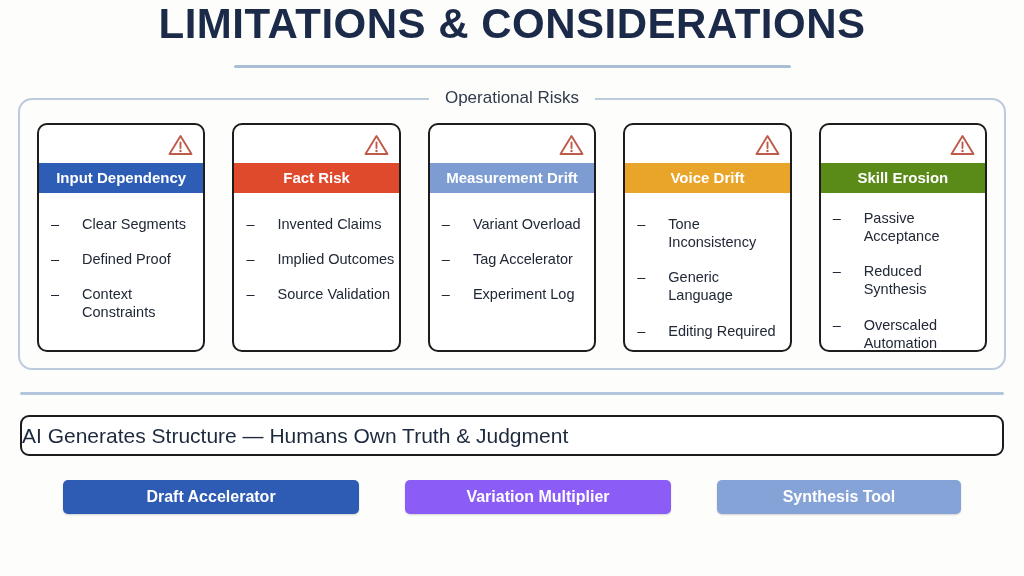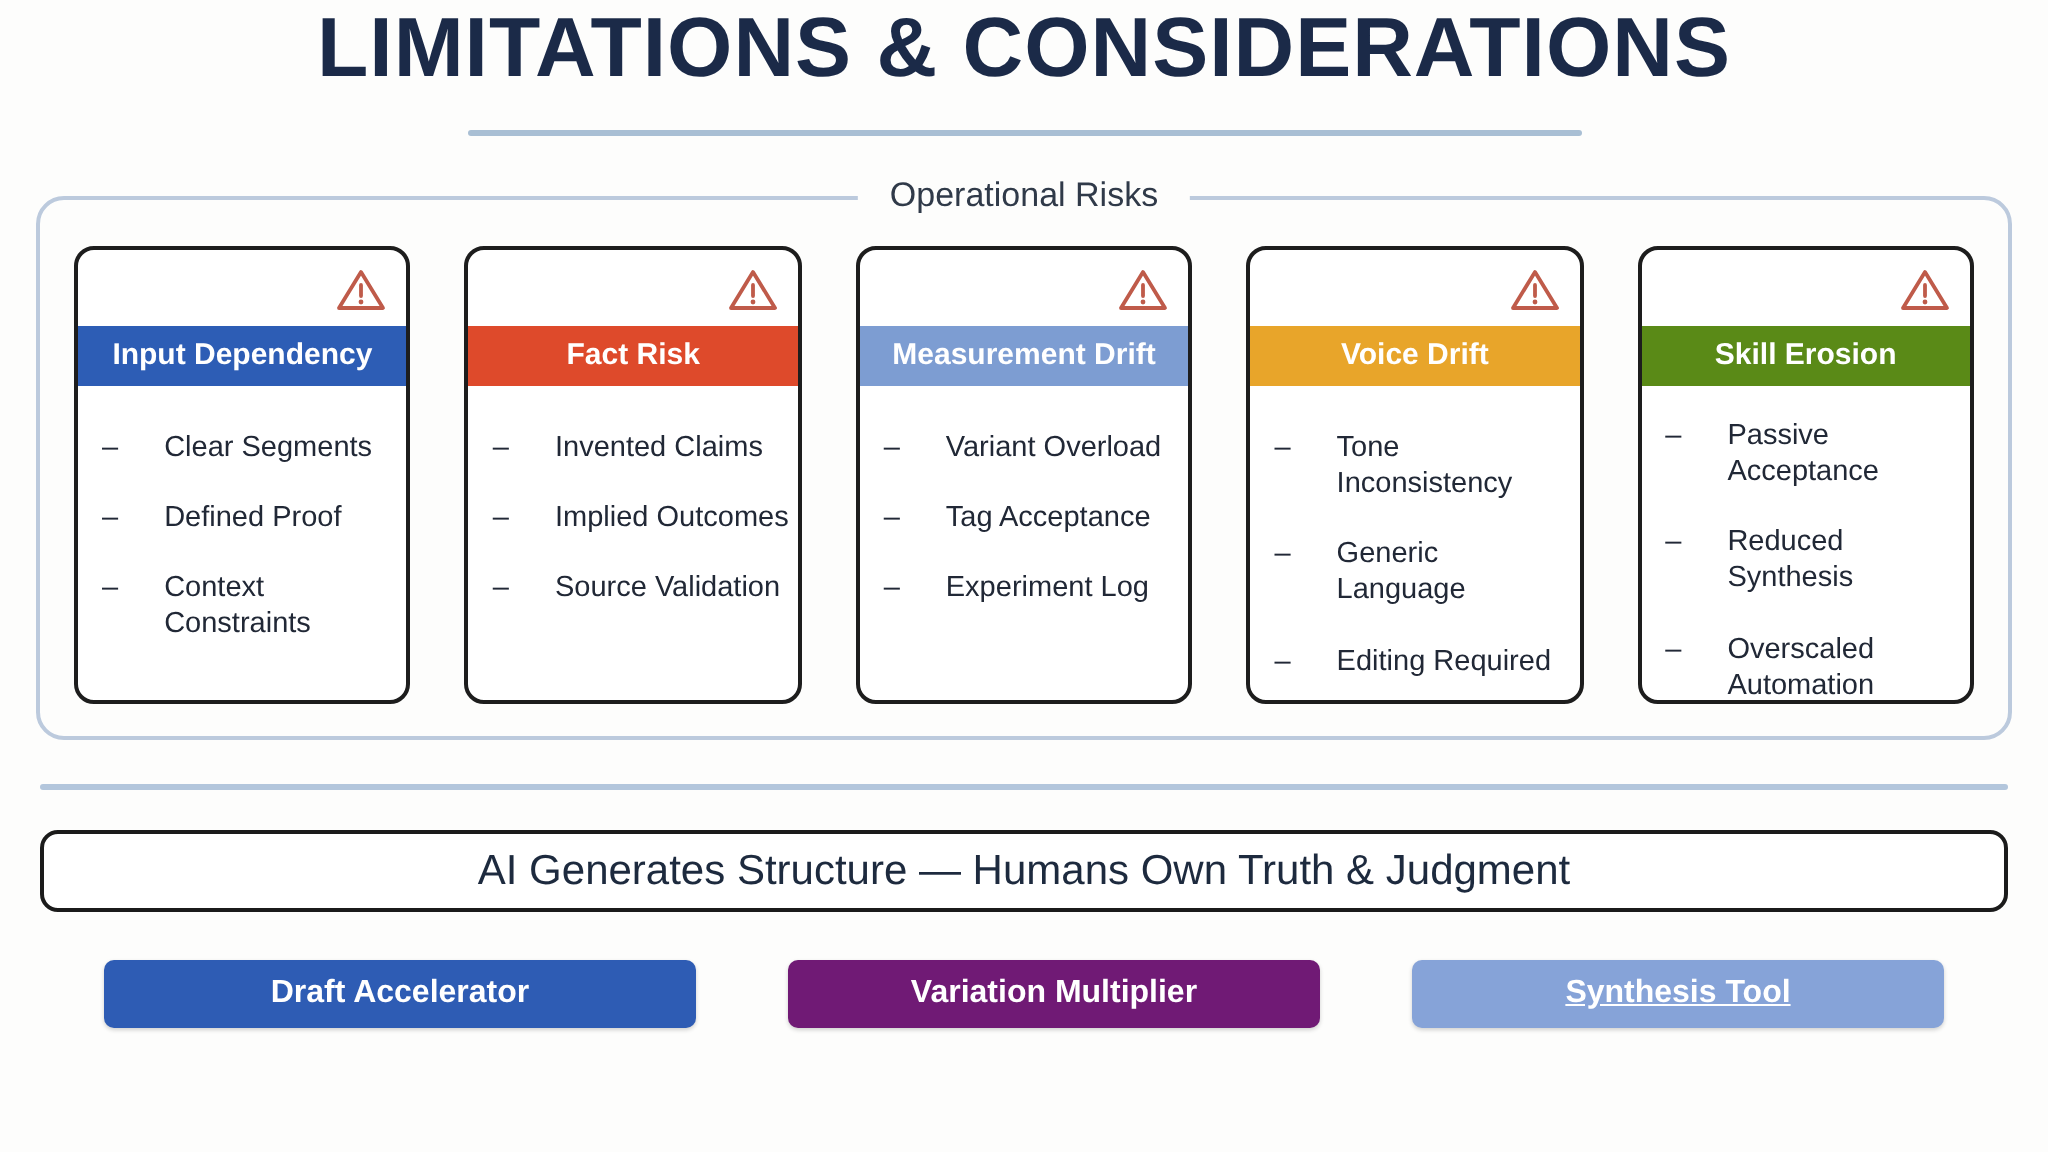--- a/index.html
+++ b/index.html
@@ -93,21 +93,21 @@
     margin:22px auto 0;
   }
   .banner{
     width:984px;
     box-sizing:border-box;
     margin:20px auto 0;
     height:41px;
     border:2px solid #1b1b1b;
     border-radius:9px;
     background:#ffffff;
-    text-align:center;
+    text-align:left;
     line-height:37px;
     font-size:21px;
     color:#1d2a3e;
   }
   .footer-buttons{
     margin:24px auto 0;
     display:flex;
     justify-content:center;
     gap:46px;
   }
@@ -117,21 +117,21 @@
     border-radius:5px;
     color:#ffffff;
     font-weight:700;
     font-size:16px;
     font-family:"Liberation Sans","DejaVu Sans",sans-serif;
     box-shadow:0 1px 2px rgba(0,0,0,0.18);
     cursor:pointer;
   }
   .fbtn-0{width:296px;}
   .fbtn-1{width:266px;}
-  .fbtn-2{width:266px;text-decoration:underline;}
+  .fbtn-2{width:244px;}
   .warn-svg{display:block;width:27px;height:24px;}
 </style>
 </head>
 <body>
 
 <div class="page-title">LIMITATIONS &amp; CONSIDERATIONS</div>
 <div class="title-divider"></div>
 
 <div class="risk-section">
   <div class="risk-legend">Operational Risks</div>
@@ -203,21 +203,21 @@
         </span>
       </div>
       <div class="card-header" style="background-color: rgb(125, 157, 210);">Measurement Drift</div>
       <ul class="card-items">
         <li>
             <span class="bullet">–</span>
             <span class="item-label">Variant Overload</span>
           </li>
         <li>
             <span class="bullet">–</span>
-            <span class="item-label">Tag Acceptance</span>
+            <span class="item-label">Tag Accelerator</span>
           </li>
         <li>
             <span class="bullet">–</span>
             <span class="item-label">Experiment Log</span>
           </li>
       </ul>
     </div>
 
     <div class="risk-card">
       <div class="card-icon-row">
@@ -277,15 +277,15 @@
 
   </div>
 </div>
 
 <div class="section-divider"></div>
 
 <div class="banner">AI Generates Structure — Humans Own Truth &amp; Judgment</div>
 
 <div class="footer-buttons">
   <button class="fbtn fbtn-0" style="background-color: rgb(46, 92, 180);">Draft Accelerator</button>
-  <button class="fbtn fbtn-1" style="background-color: #701a75;">Variation Multiplier</button>
+  <button class="fbtn fbtn-1" style="background-color: #8b5cf6;">Variation Multiplier</button>
   <button class="fbtn fbtn-2" style="background-color: rgb(134, 163, 216);">Synthesis Tool</button>
 </div>
 
 </body></html>

